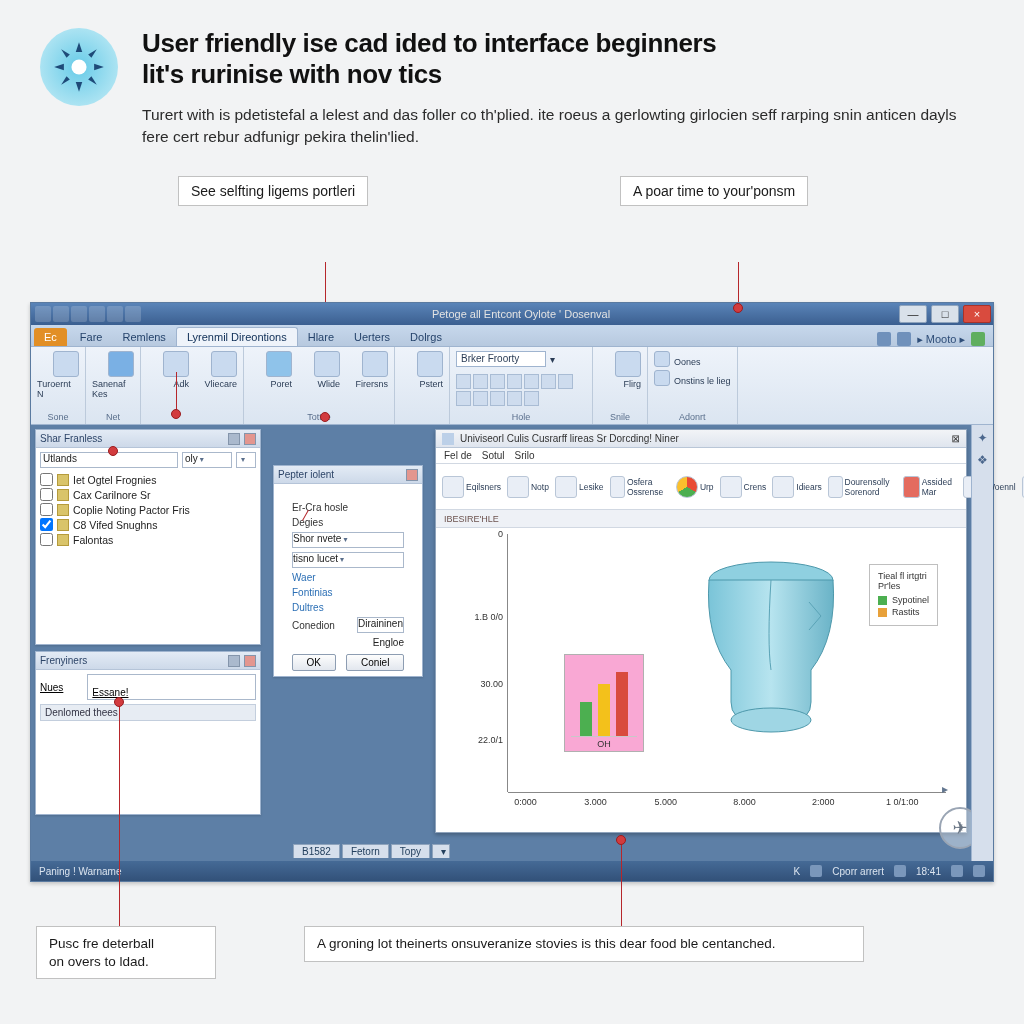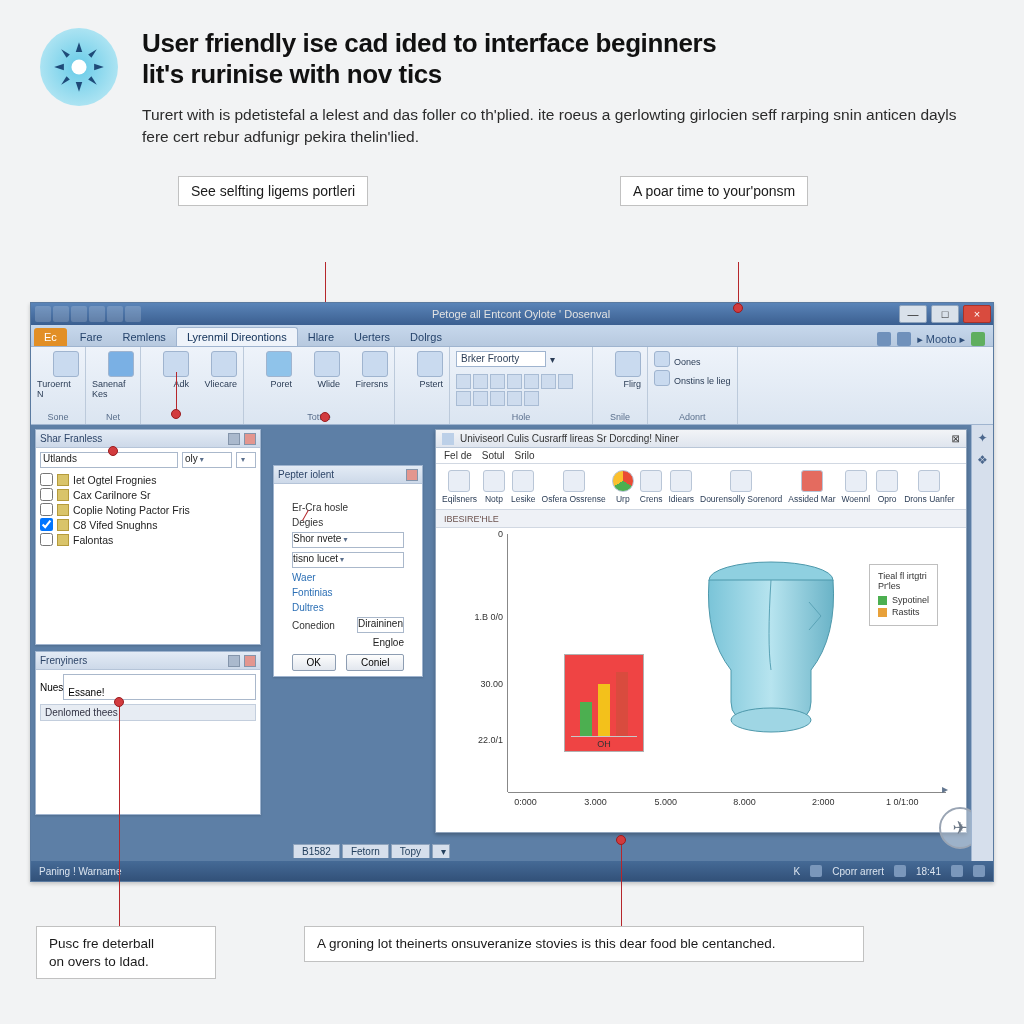--- a/index.html
+++ b/index.html
@@ -85,21 +85,21 @@
   .props .btnrow{display:flex;gap:10px;justify-content:center;margin-top:6px;}
   .props button{font-size:10px;padding:2px 14px;border:1px solid #8d9db2;background:linear-gradient(#fdfdfd,#e2e7ee);border-radius:2px;}
 
   
   .docwin{position:absolute;background:#fff;border:1px solid #8ea3bc;box-shadow:0 2px 4px rgba(0,0,0,.25);}
   .docwin .dhdr{height:18px;background:linear-gradient(#f2f4f7,#dfe5ee);border-bottom:1px solid #b9c6d7;font-size:10px;color:#333;display:flex;align-items:center;padding:0 6px;gap:6px;}
   .docwin .dhdr .dico{width:12px;height:12px;background:#bcd0e8;}
   .docwin .dhdr .sp{flex:1;}
   .docwin .dmenu{height:16px;font-size:10px;color:#333;display:flex;gap:10px;padding:0 8px;align-items:center;border-bottom:1px solid #d1d8e2;}
   .docwin .dtool{height:46px;border-bottom:1px solid #d1d8e2;display:flex;align-items:center;padding:0 6px;gap:6px;}
-  .dtool .tbtn{display:flex;flex-direction:column;align-items:center;font-size:8.5px;color:#2b3d56;gap:2px;}
+  .dtool .tbtn{display:flex;flex-direction:row;align-items:center;font-size:8.5px;color:#2b3d56;gap:2px;}
   .dtool .tbtn .ti{width:22px;height:22px;border:1px solid #b9c6d7;border-radius:3px;background:#e9eef6;}
   .dtool .tbtn.red .ti{background:#e46b5f;}
   .dtool .tbtn.chrome .ti{background:conic-gradient(#e94b35 0 120deg,#4caf50 120deg 240deg,#fbc02d 240deg 360deg);border-radius:50%;}
   .docwin .dtab{height:18px;background:#eef1f6;border-bottom:1px solid #d1d8e2;font-size:9px;color:#6d5450;display:flex;align-items:center;padding:0 8px;}
   .docwin .dcanvas{position:absolute;top:98px;left:0;right:0;bottom:0;background:#fff;}
 
   
   .chartarea{position:absolute;left:30px;top:6px;right:20px;bottom:12px;}
   .yaxis{position:absolute;left:0;top:0;bottom:28px;width:42px;border-right:1px solid #888;}
   .yaxis .tick{position:absolute;right:4px;font-size:9px;color:#333;transform:translateY(-50%);}
@@ -107,21 +107,21 @@
   .xaxis .xt{position:absolute;top:4px;font-size:9px;color:#333;transform:translateX(-50%);}
   .legend{position:absolute;right:8px;top:30px;border:1px solid #bfbfbf;background:#fff;padding:6px 8px;font-size:9px;color:#333;}
   .legend .lh{font-size:9px;color:#333;margin-bottom:4px;}
   .legend .li{display:flex;align-items:center;gap:5px;margin:2px 0;}
   .legend .sw{width:9px;height:9px;}
 
   
   .part3d{position:absolute;left:200px;top:18px;width:210px;height:210px;}
 
   
-  .minibar{position:absolute;left:98px;top:120px;width:80px;height:98px;border:1px solid #b0b0b0;background:#ef4444;padding:6px 6px 2px 6px;display:flex;flex-direction:column;}
+  .minibar{position:absolute;left:98px;top:120px;width:80px;height:98px;border:1px solid #b0b0b0;background:#f9a8d4;padding:6px 6px 2px 6px;display:flex;flex-direction:column;}
   .minibar .bars{flex:1;display:flex;align-items:flex-end;justify-content:center;gap:6px;}
   .minibar .bar{width:12px;}
   .minibar .cap{text-align:center;font-size:9px;color:#333;border-top:1px solid #c8c8c8;padding-top:2px;}
 
   
   .compass{position:absolute;right:12px;bottom:12px;width:42px;height:42px;border:2px solid #9aa5b4;border-radius:50%;display:flex;align-items:center;justify-content:center;color:#6a7685;font-size:18px;background:rgba(255,255,255,.4);}
   .bottomdoc{position:absolute;left:262px;bottom:0;height:20px;display:flex;align-items:center;font-size:10px;color:#d9e1ea;gap:2px;}
   .bottomdoc .bt{background:#d6dfec;color:#24405e;border:1px solid #8ea3bc;border-bottom:none;padding:1px 8px;}
 
   
@@ -359,21 +359,21 @@
     </div>
 
     <div class="panel" style="left:4px;top:226px;width:226px;height:164px;">
       <div class="phdr">
           <span>Frenyiners</span>
           <span class="sp"></span>
           <span class="pico"></span>
           <span class="pico x"></span>
         </div>
       <div class="pbody" style="padding:4px;font-size:10px;">
-        <div style="display:flex;gap:0;align-items:center;margin-bottom:4px;">
+        <div style="display:flex;gap:24px;align-items:center;margin-bottom:4px;text-decoration:underline;">
           <span>Nues</span>
           <div style="flex:1;border:1px solid #aab8cb;background:#fff;height:16px;padding:12px 4px;">Essane!</div>
         </div>
         <div style="background:#e7ecf3;border:1px solid #c3cedd;padding:2px 4px;font-size:10px;color:#334;">Denlomed thees</div>
       </div>
     </div>
 
     <div class="panel" style="left:242px;top:40px;width:150px;height:212px;">
       <div class="phdr">
           <span>Pepter iolent</span>

